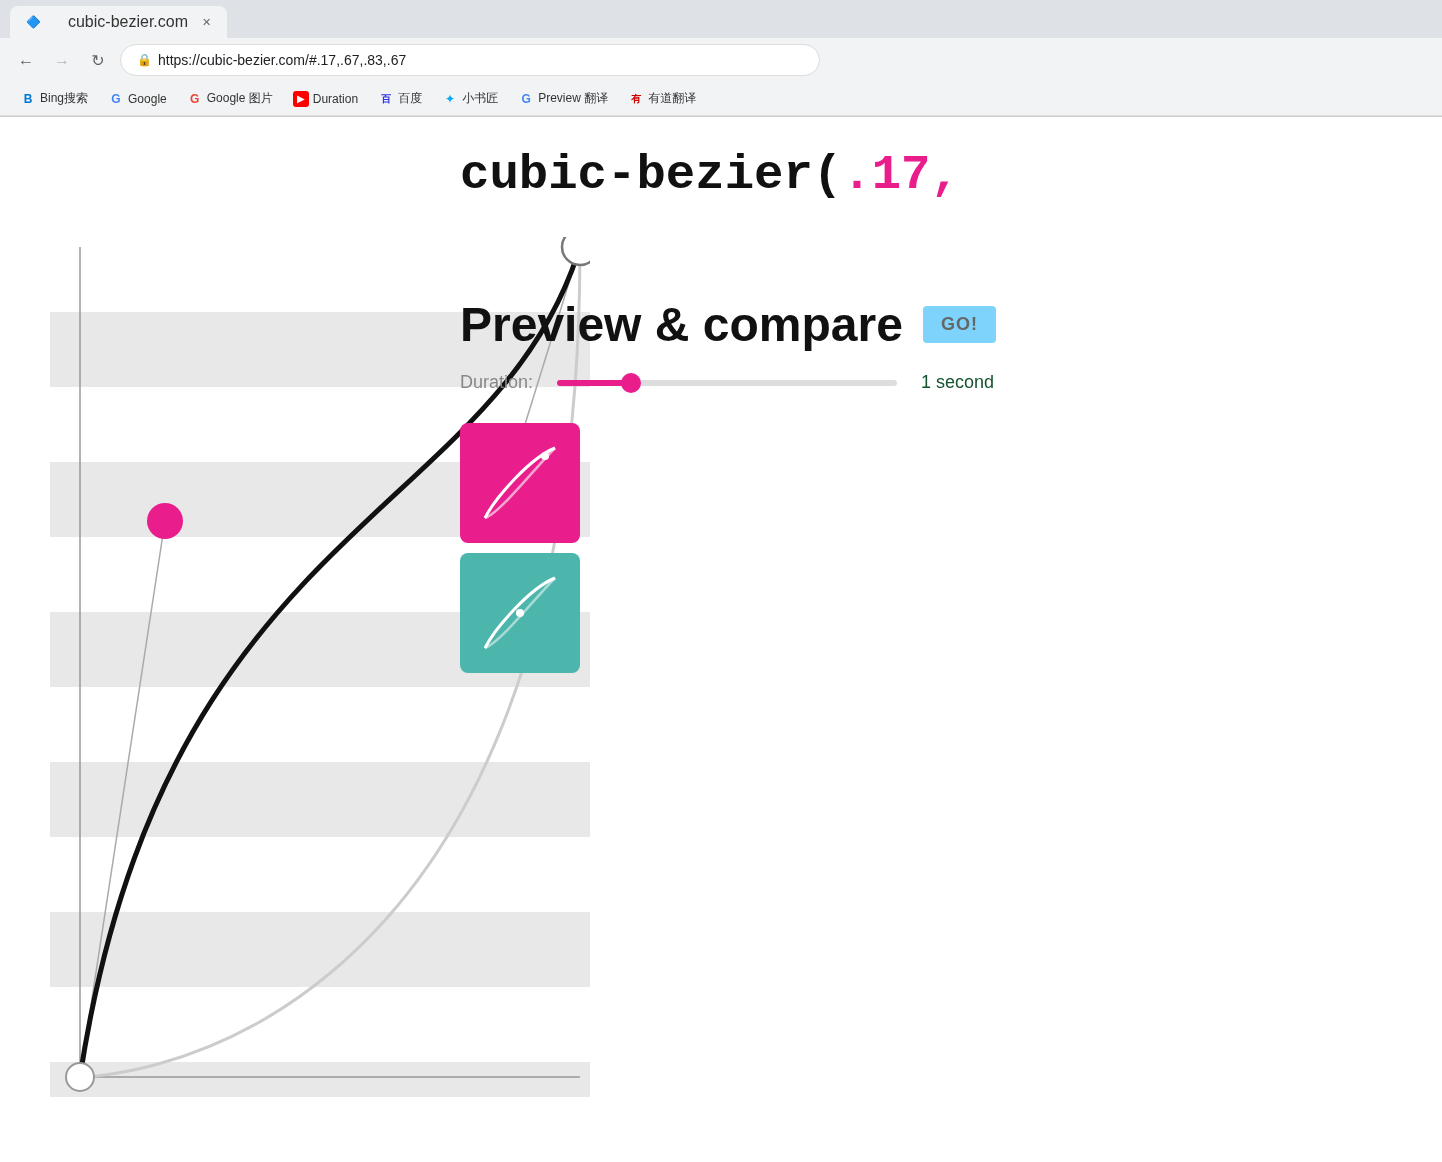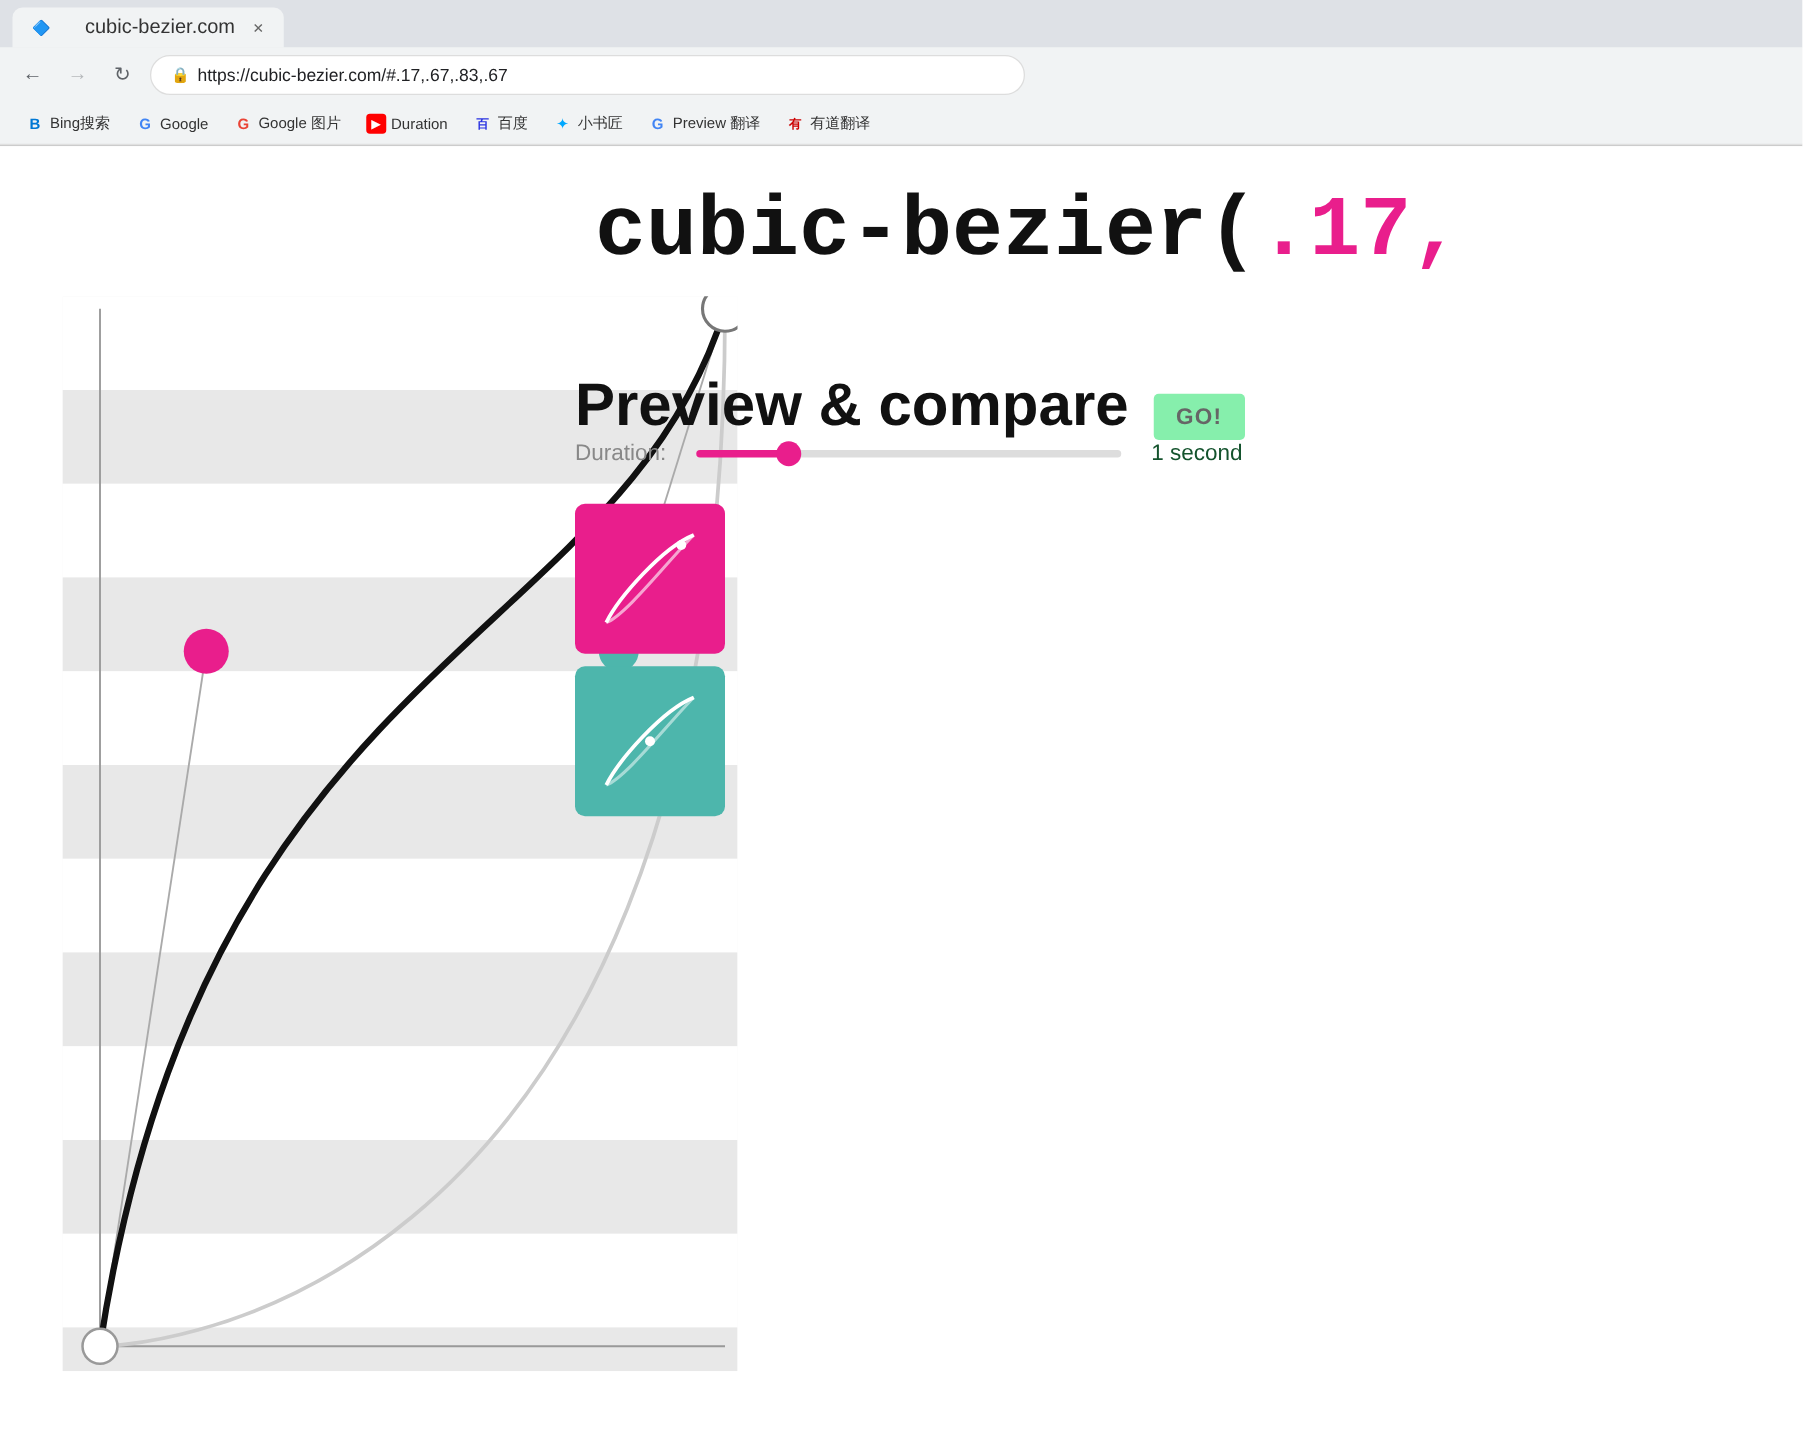--- a/index.html
+++ b/index.html
@@ -89,24 +89,24 @@
       background: #fff;
       min-height: 1045px;
       position: relative;
       padding: 30px 0;
     }
 
     
     .title-area {
       position: absolute;
       top: 30px;
-      left: 476px;
+      left: 460px;
       right: 0;
       font-family: 'Courier New', monospace;
-      font-size: 68px;
+      font-size: 49px;
       font-weight: bold;
       color: #111;
       white-space: nowrap;
     }
 
     
     .graph-area {
       position: absolute;
       top: 120px;
       left: 20px;
@@ -142,30 +142,31 @@
     .right-panel {
       position: absolute;
       top: 180px;
       left: 460px;
       width: 780px;
     }
 
     
     .preview-header {
       display: flex;
-      align-items: flex-end;
+      align-items: center;
       gap: 20px;
+      margin-bottom: 20px;
     }
     .preview-title {
       font-size: 48px;
       font-weight: bold;
       color: #111;
     }
     .go-btn {
-      background: #86efac;
+      background: #7dd3fc;
       color: #666;
       border: none;
       padding: 8px 18px;
       font-size: 18px;
       font-weight: bold;
       border-radius: 4px;
       cursor: pointer;
       letter-spacing: 1px;
     }
     .duration-row {

